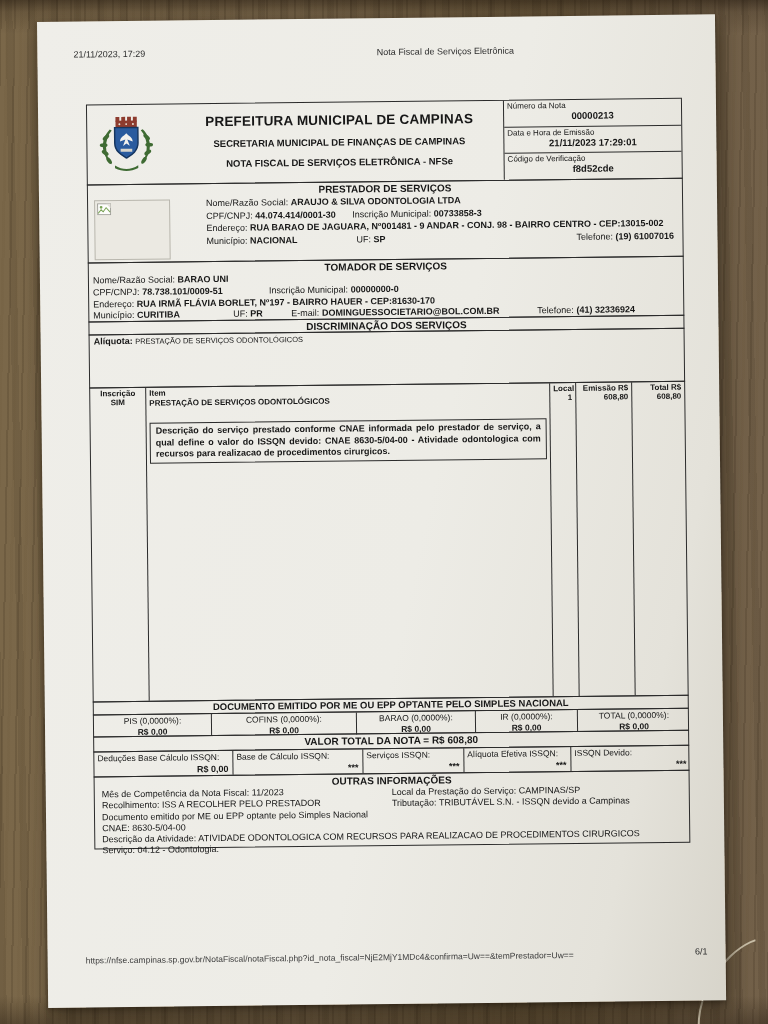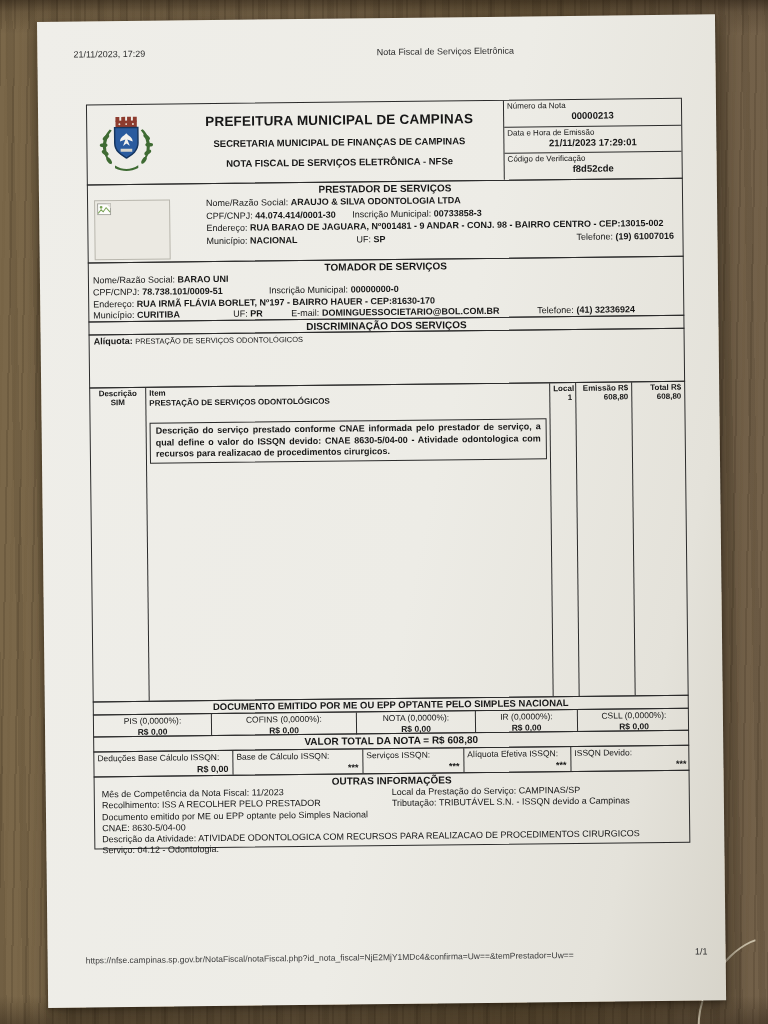--- a/index.html
+++ b/index.html
@@ -230,21 +230,21 @@
       <div class="bx disc-title">
         <div class="sec-title">DISCRIMINAÇÃO DOS SERVIÇOS</div>
       </div>
       <div class="bx disc-body">
         <span class="vl">Alíquota:</span>
         <span class="vl2">PRESTAÇÃO DE SERVIÇOS ODONTOLÓGICOS</span>
       </div>
 
       <div class="bx items">
         <div class="c ctr">
-          <div class="hb">Descrição</div>
+          <div class="hb">Inscrição</div>
           <div class="hb">SIM</div>
         </div>
         <div class="c">
           <div class="hb">Item</div>
           <div class="item-name">PRESTAÇÃO DE SERVIÇOS ODONTOLÓGICOS</div>
           <div class="item-note">Descrição do serviço prestado conforme CNAE informada pelo prestador de serviço, a qual define o valor do ISSQN devido: CNAE 8630-5/04-00 - Atividade odontologica com recursos para realizacao de procedimentos cirurgicos.</div>
         </div>
         <div class="c rgt">
           <div class="hb">Local</div>
           <div class="hb">1</div>
@@ -264,29 +264,29 @@
       <div class="bx taxes">
         <div class="tc">
           <div>PIS (0,0000%):</div>
           <div class="tv">R$ 0,00</div>
         </div>
         <div class="tc">
           <div>COFINS (0,0000%):</div>
           <div class="tv">R$ 0,00</div>
         </div>
         <div class="tc">
-          <div>NOTA (0,0000%):</div>
+          <div>BARAO (0,0000%):</div>
           <div class="tv">R$ 0,00</div>
         </div>
         <div class="tc">
           <div>IR (0,0000%):</div>
           <div class="tv">R$ 0,00</div>
         </div>
         <div class="tc">
-          <div>CSLL (0,0000%):</div>
+          <div>TOTAL (0,0000%):</div>
           <div class="tv">R$ 0,00</div>
         </div>
       </div>
 
       <div class="bx band band-tot">VALOR TOTAL DA NOTA = R$ 608,80</div>
 
       <div class="bx issqn">
         <div class="ic">
           <span>Deduções Base Cálculo ISSQN:</span>
           <span class="iv">R$ 0,00</span>
@@ -321,15 +321,15 @@
         </div>
         <div class="out-right">
           <div>Local da Prestação do Serviço: CAMPINAS/SP</div>
           <div>Tributação: TRIBUTÁVEL S.N. - ISSQN devido a Campinas</div>
         </div>
       </div>
 
     </div>
 
     <div class="footer-url">https://nfse.campinas.sp.gov.br/NotaFiscal/notaFiscal.php?id_nota_fiscal=NjE2MjY1MDc4&amp;confirma=Uw==&amp;temPrestador=Uw==</div>
-    <div class="footer-page">1/1</div>
+    <div class="footer-page">6/1</div>
   </div>
 </div>
 
 </body></html>

